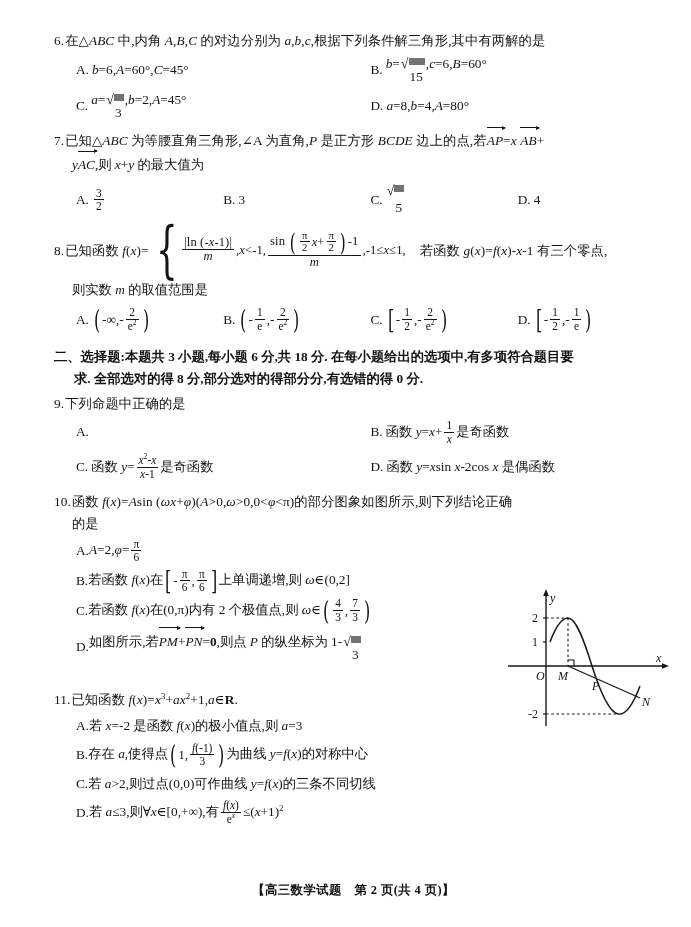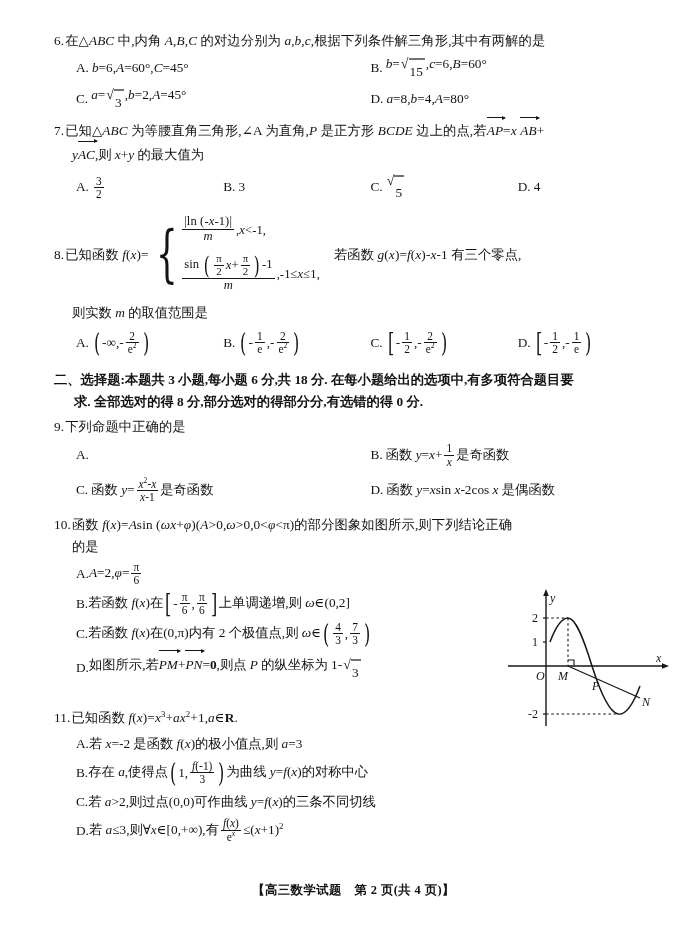--- a/index.html
+++ b/index.html
@@ -67,21 +67,21 @@
     position: relative;
     top: -0.06em;
   }
   .frac > .n { padding: 0 2px; border-bottom: 1px solid #161616; }
   .frac > .d { padding: 0 2px; }
 
   
   .sqrt { display: inline-flex; align-items: stretch; margin: 0 1px; }
   .sqrt > .rad { font-size: 1.05em; line-height: 1; }
   .sqrt > .arg {
-    border-top: 2px solid #737373;
+    border-top: 7px solid #737373;
     padding: 0 2px 0 1px;
     margin-top: 1px;
   }
 
   
   .vec { position: relative; display: inline-block; padding-top: 2px; white-space: nowrap; }
   .vec > .bar {
     position: absolute; left: 0; right: -2px; top: -1px; height: 5px;
     border-top: 1.1px solid #161616;
   }
@@ -98,21 +98,21 @@
   
   .piecewise { display: inline-flex; align-items: center; vertical-align: middle; }
   .brace {
     font-size: 62px;
     line-height: .72;
     font-family: "DejaVu Serif", serif;
     font-weight: 300;
     transform: scaleX(.55);
     margin: 0 -6px 0 -2px;
   }
-  .cases { display: flex; flex-direction: column; justify-content: center; }
+  .cases { display: flex; flex-direction: row; justify-content: center; }
   .case { display: flex; align-items: center; padding: 5px 0; font-size: 12.6px; }
 
   
   .big { display: inline-flex; align-items: center; vertical-align: middle; }
   .big > .bk {
     font-size: 1.95em;
     line-height: .78;
     font-family: "DejaVu Serif", serif;
     transform: scaleX(.62);
     display: inline-block;

